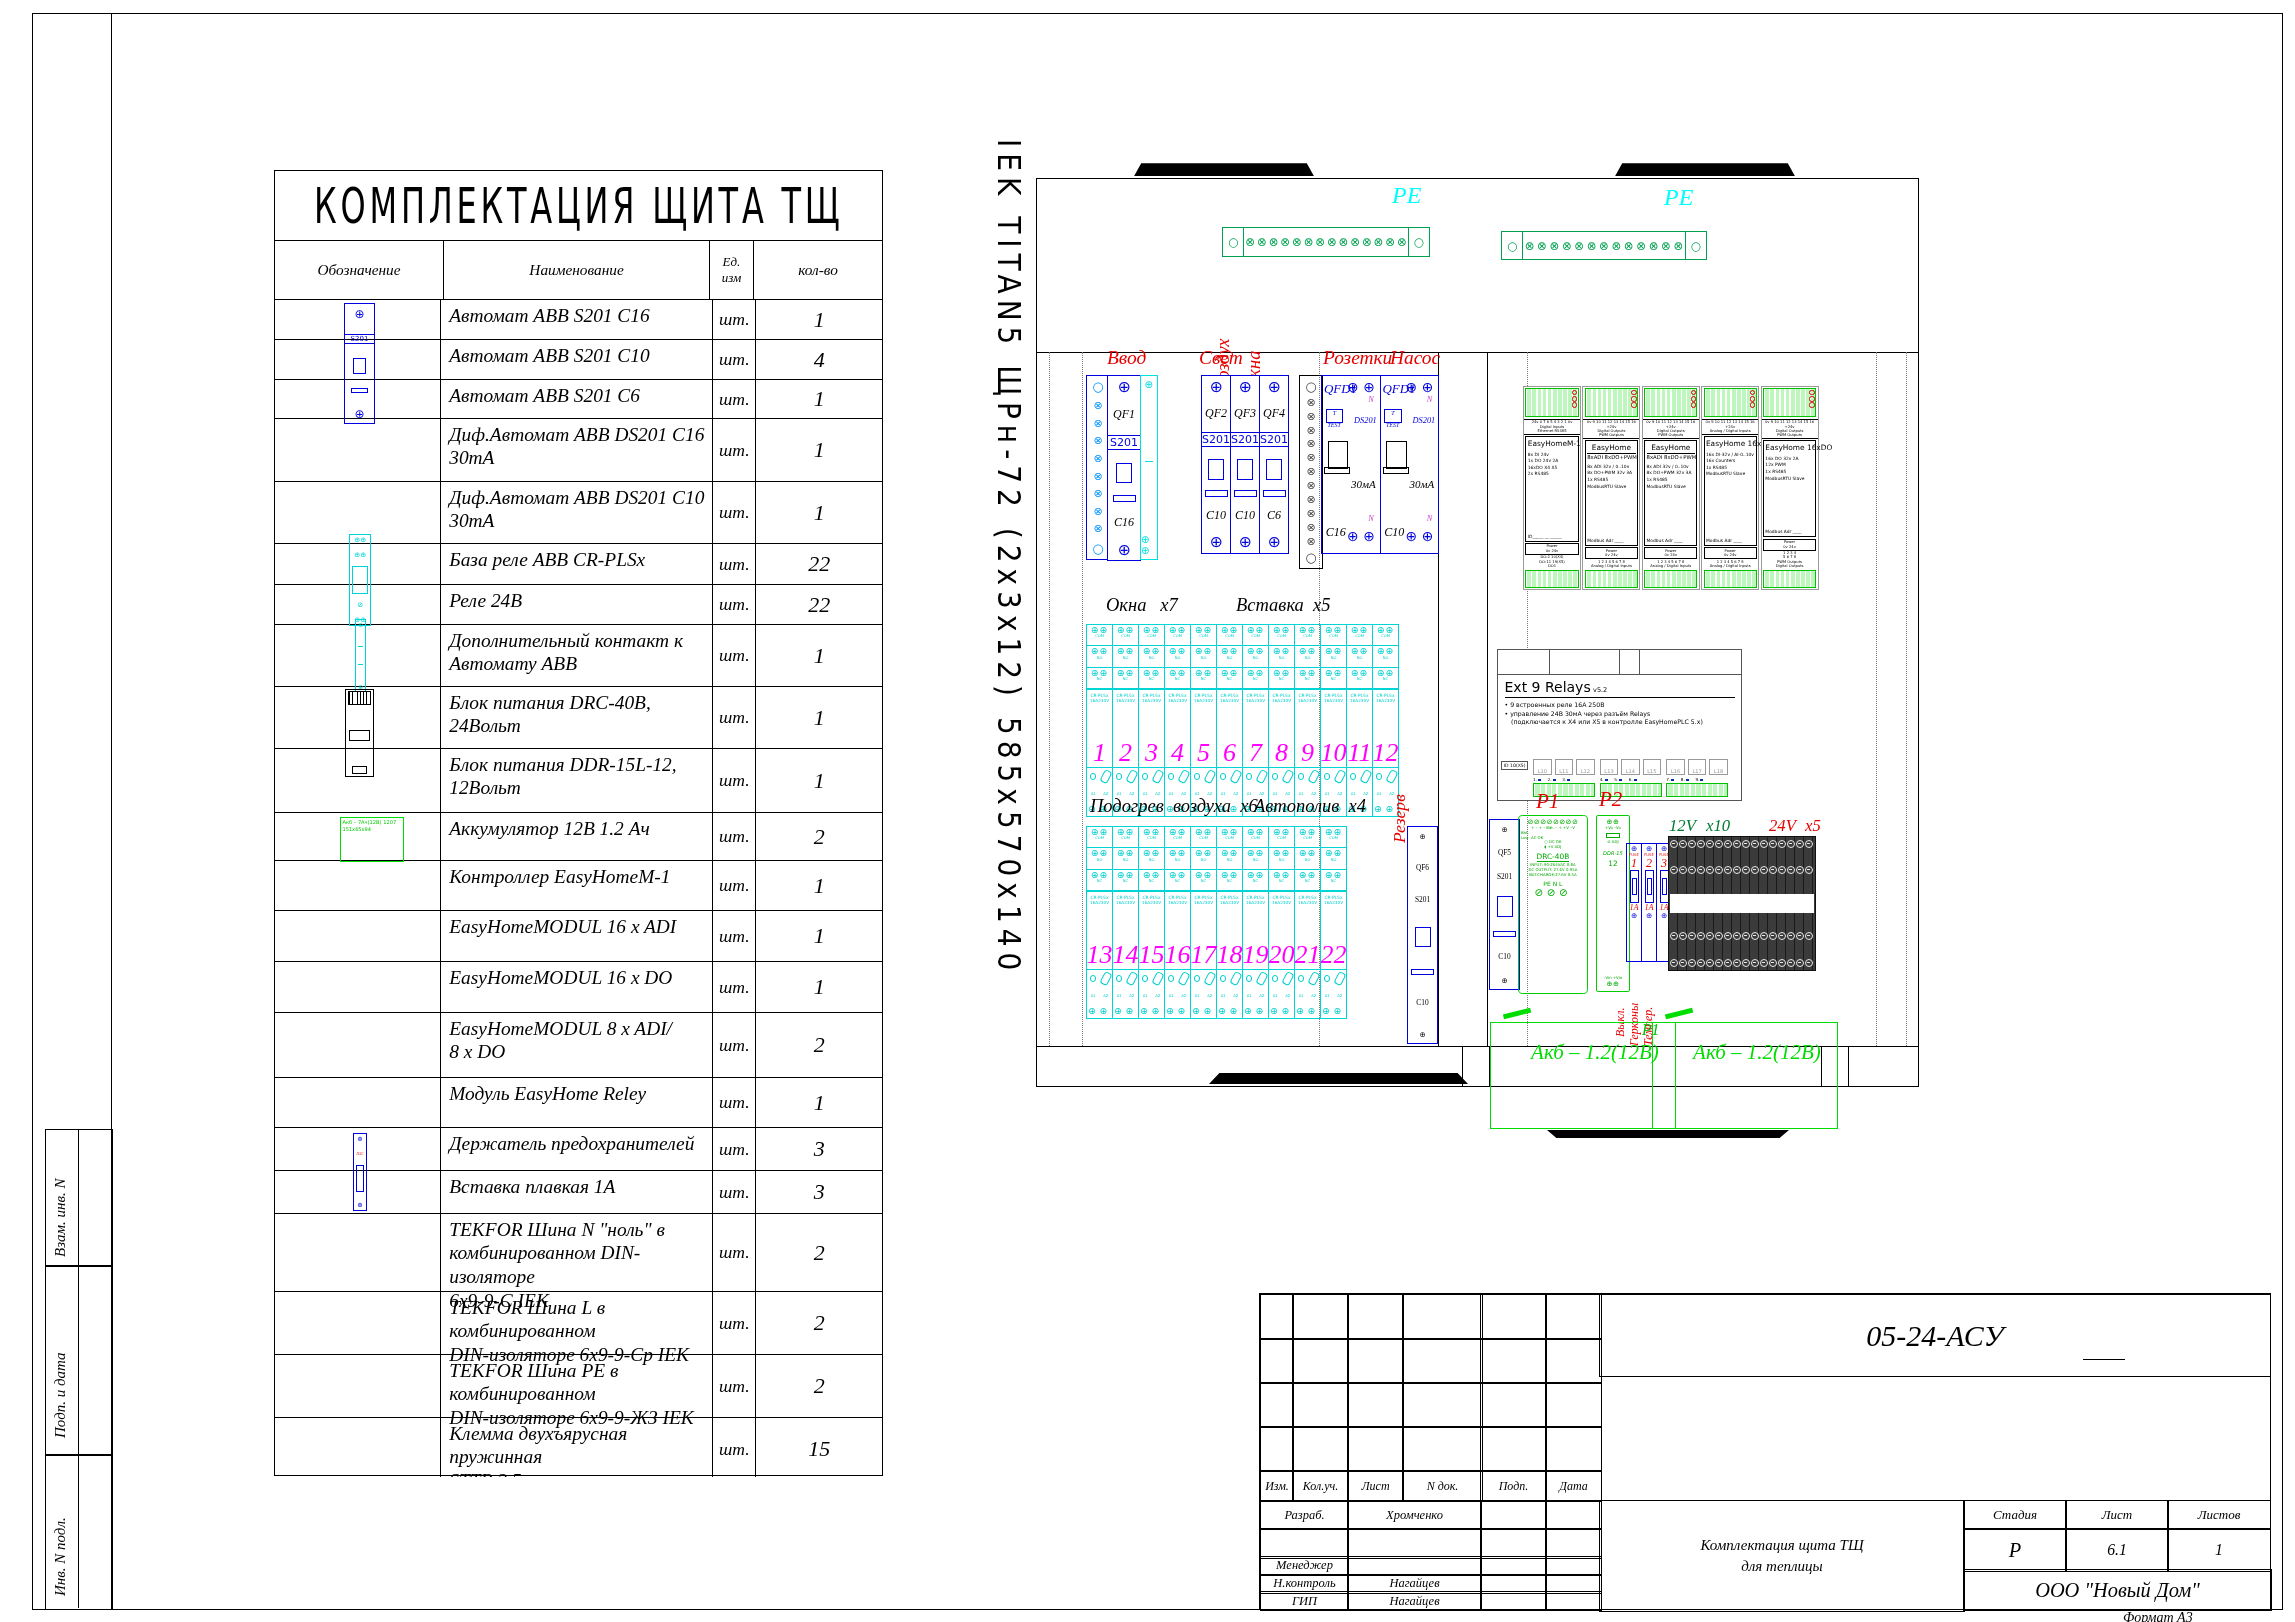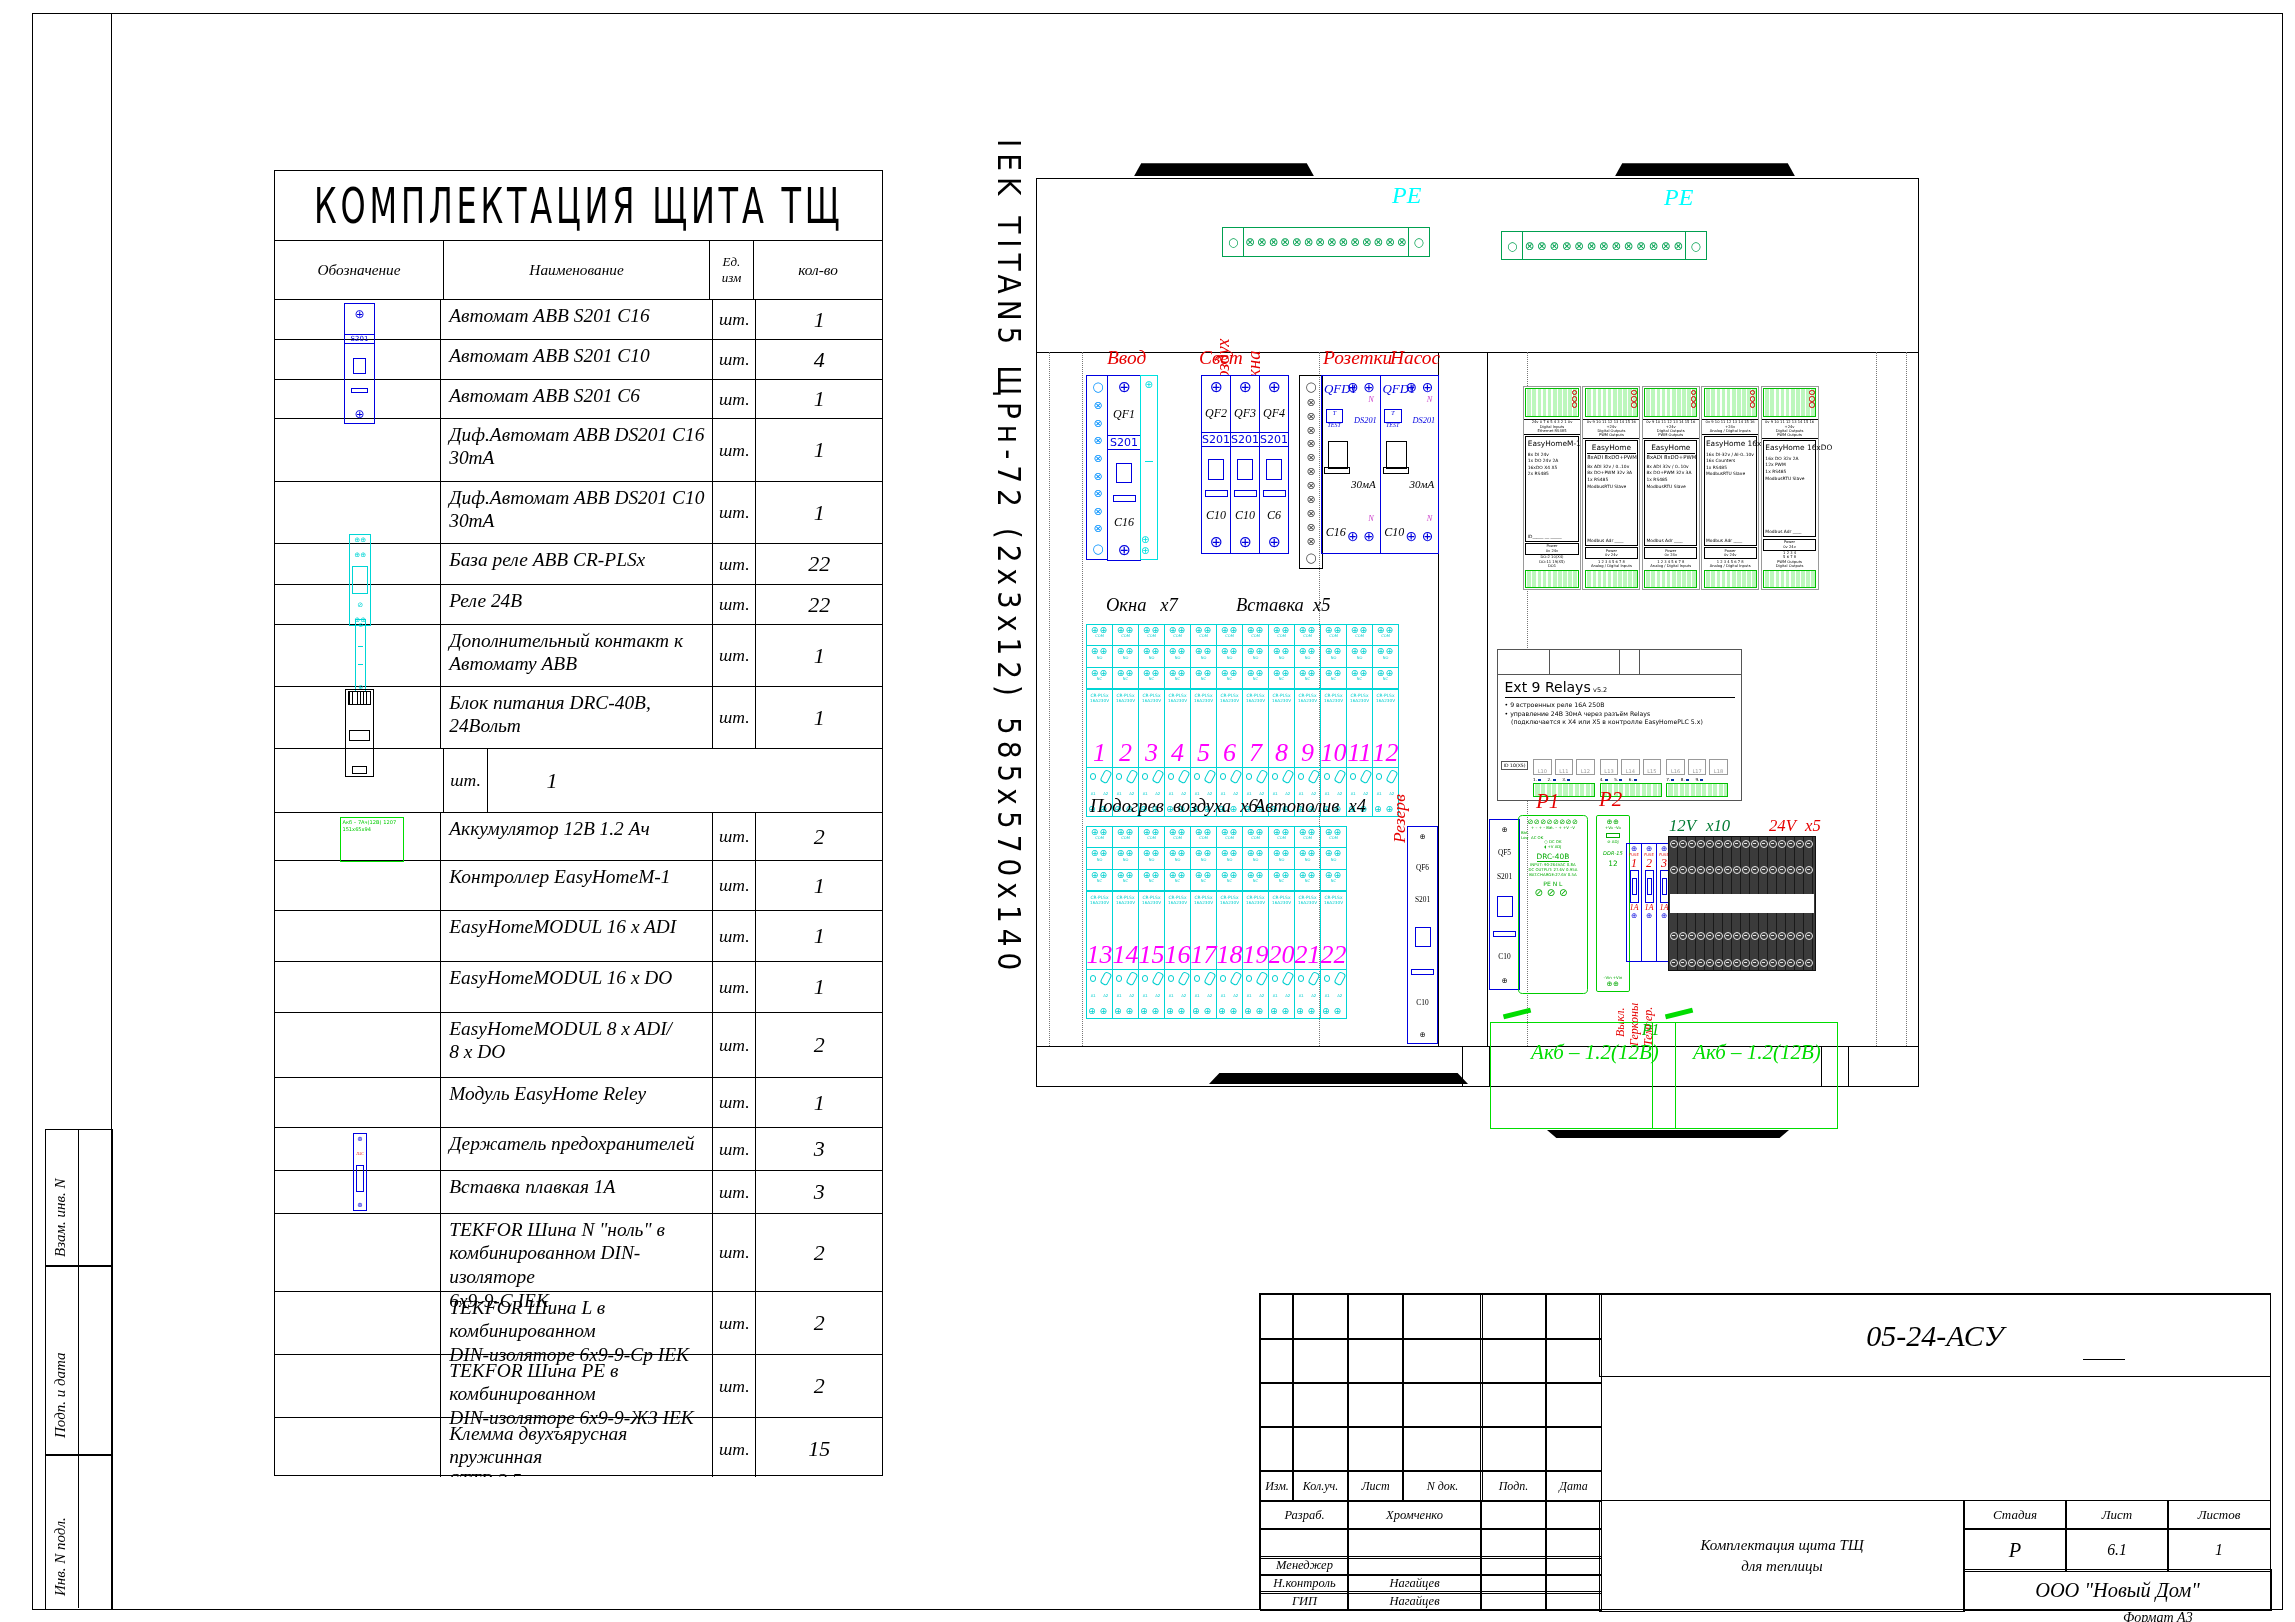--- a/index.html
+++ b/index.html
@@ -236,20 +236,22 @@
           <div class="sqty" style="width: 128px;">1</div>
         </div>
         <div class="srow thick" style="height: 61px;">
           <div style="width: 168px;"></div>
           <div class="sname" style="width: 265px;">Блок питания DRC-40B, 24Вольт</div>
           <div class="sunit" style="width: 43px;">шт.</div>
           <div class="sqty" style="width: 128px;">1</div>
         </div>
         <div class="srow thick" style="height: 63px;">
           <div style="width: 168px;"></div>
+          <div class="sname" style="width: 265px;">Блок питания DDR-15L-12,
+12Вольт</div>
           <div class="sunit" style="width: 43px;">шт.</div>
           <div class="sqty" style="width: 128px;">1</div>
         </div>
         <div class="srow thick" style="height: 47px;">
           <div style="width: 168px;"></div>
           <div class="sname" style="width: 265px;">Аккумулятор 12В 1.2 Ач</div>
           <div class="sunit" style="width: 43px;">шт.</div>
           <div class="sqty" style="width: 128px;">2</div>
         </div>
         <div class="srow thick" style="height: 49px;">

